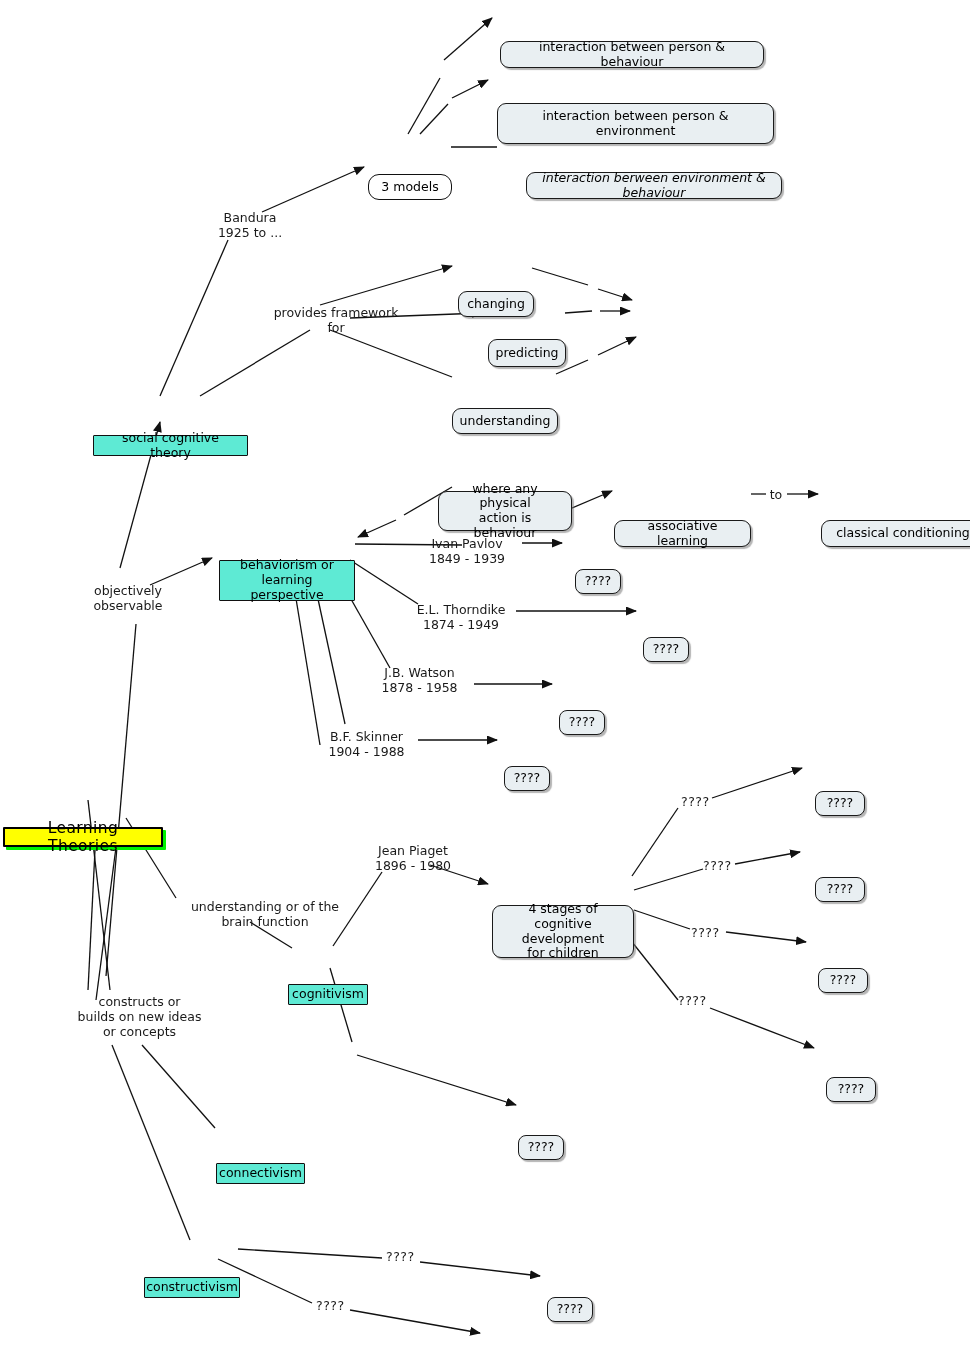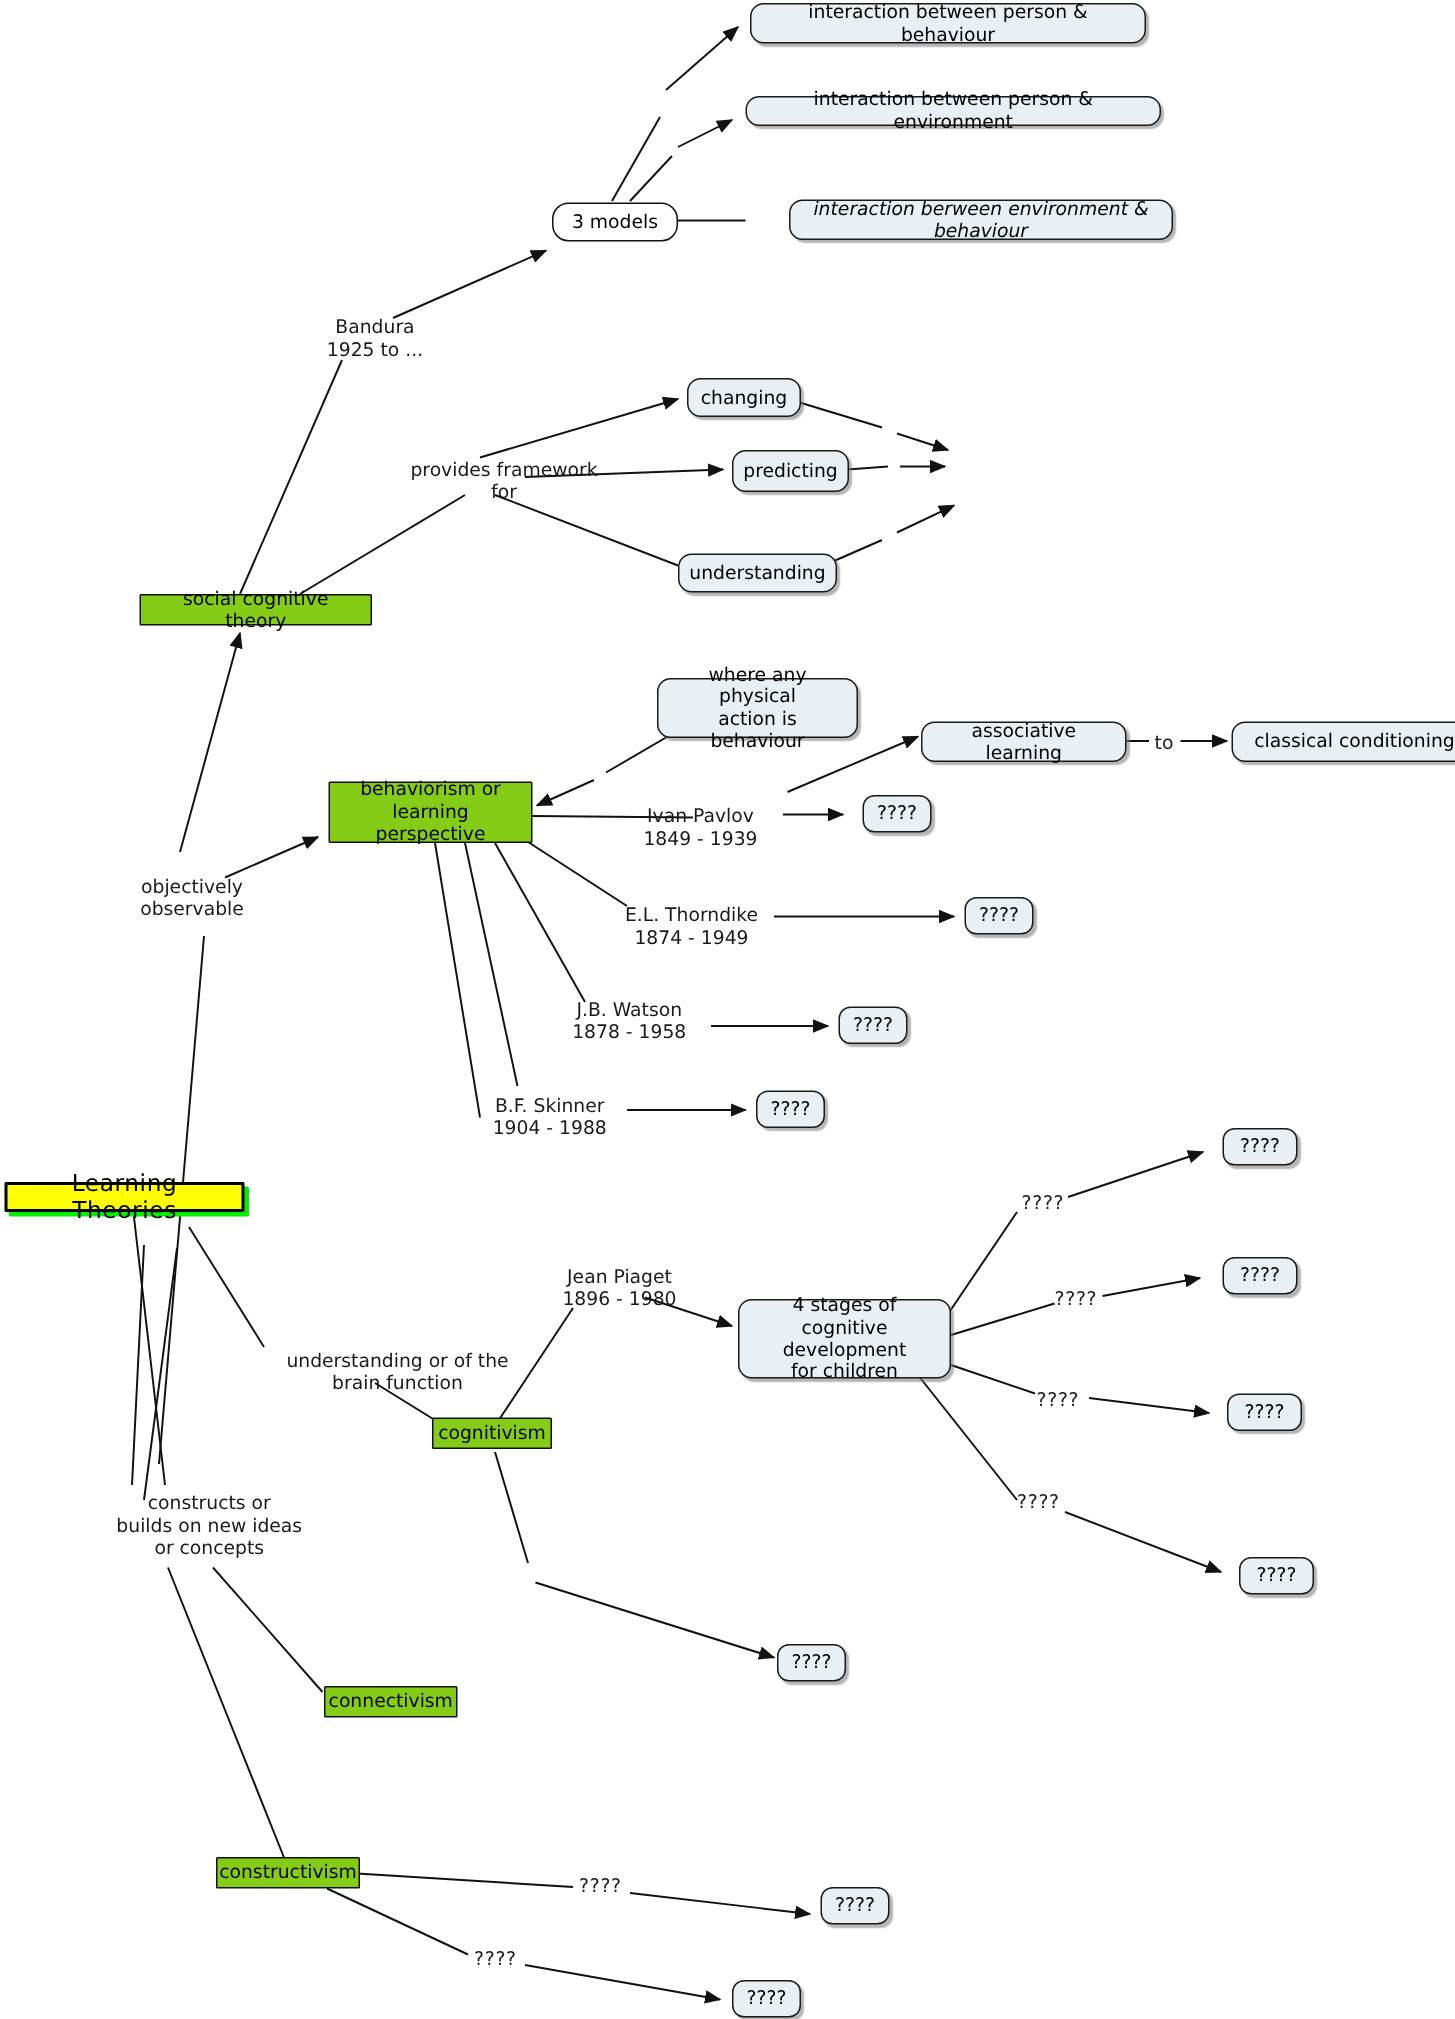--- a/index.html
+++ b/index.html
@@ -1,33 +1,33 @@
 <!DOCTYPE html>
 <html><head>
 <meta charset="utf-8">
 <style>
   html,body{margin:0;padding:0;background:#ffffff;}
   body{font-family:"DejaVu Sans","Liberation Sans",sans-serif;}
   #canvas{position:relative;width:970px;height:1346px;overflow:hidden;background:#fff;}
   #edges{position:absolute;left:0;top:0;width:970px;height:1346px;pointer-events:none;}
 
   .node{position:absolute;box-sizing:border-box;display:flex;align-items:center;
-        justify-content:center;text-align:center;line-height:1.18;color:#000;}
+        justify-content:center;text-align:center;line-height:1.18;color:#000;margin-top:39px;}
 
   
   .blue{background:#e9eff2;border:1.3px solid #1a1a1a;border-radius:9px;
         font-size:12.5px;box-shadow:2px 2px 1px rgba(120,120,120,.55);padding:3px 7px;}
   .blue.sm{border-radius:8px;font-size:12.5px;}
 
   
   .white{background:#ffffff;border:1.4px solid #111;border-radius:11px;font-size:12.5px;
          padding:3px 8px;}
 
   
-  .yellow{background:#84cc16;border:1.4px solid #111;border-radius:1px;font-size:12.5px;
+  .yellow{background:#5eead4;border:1.4px solid #111;border-radius:1px;font-size:12.5px;
           padding:2px 6px;}
 
   
   .root{background:#ffff00;border:2px solid #000;border-radius:1px;font-size:15.5px;
         letter-spacing:.4px;box-shadow:3px 3px 0 0 #00f000, 0 0 0 0 #0f0;padding:2px 8px;}
 
   
   .txt{position:absolute;font-size:12.5px;color:#1a1a1a;text-align:center;line-height:1.2;
        white-space:pre;}
   .qlbl{position:absolute;font-size:12.5px;color:#1a1a1a;letter-spacing:.5px;}
@@ -119,21 +119,21 @@
 
       <path d="M238,1249 L382,1258"></path>
       <path d="M420,1262 L540,1276" marker-end="url(#ah)"></path>
       <path d="M218,1259 L312,1303"></path>
       <path d="M350,1310 L480,1333" marker-end="url(#ah)"></path>
     </g>
   </svg>
 
   <div class="node blue" style="left:500px;top:2px;width:264px;height:27px;">interaction between person &amp; behaviour</div>
 
-  <div class="node blue" style="left:497px;top:64px;width:277px;height:20px;">interaction between person &amp; environment</div>
+  <div class="node blue" style="left:497px;top:64px;width:277px;height:41px;">interaction between person &amp; environment</div>
 
   <div class="node blue" style="left:526px;top:133px;width:256px;height:27px;font-style:italic;">interaction berween environment &amp; behaviour</div>
 
   <div class="node white" style="left:368px;top:135px;width:84px;height:26px;">3 models</div>
 
   <div class="txt" style="left: 190px; top: 210px; width: 120px; white-space: pre-line;">Bandura
 1925 to ...</div>
 
   <div class="txt" style="left: 262px; top: 305px; width: 148px; white-space: pre-line;">provides  framework
 for</div>

